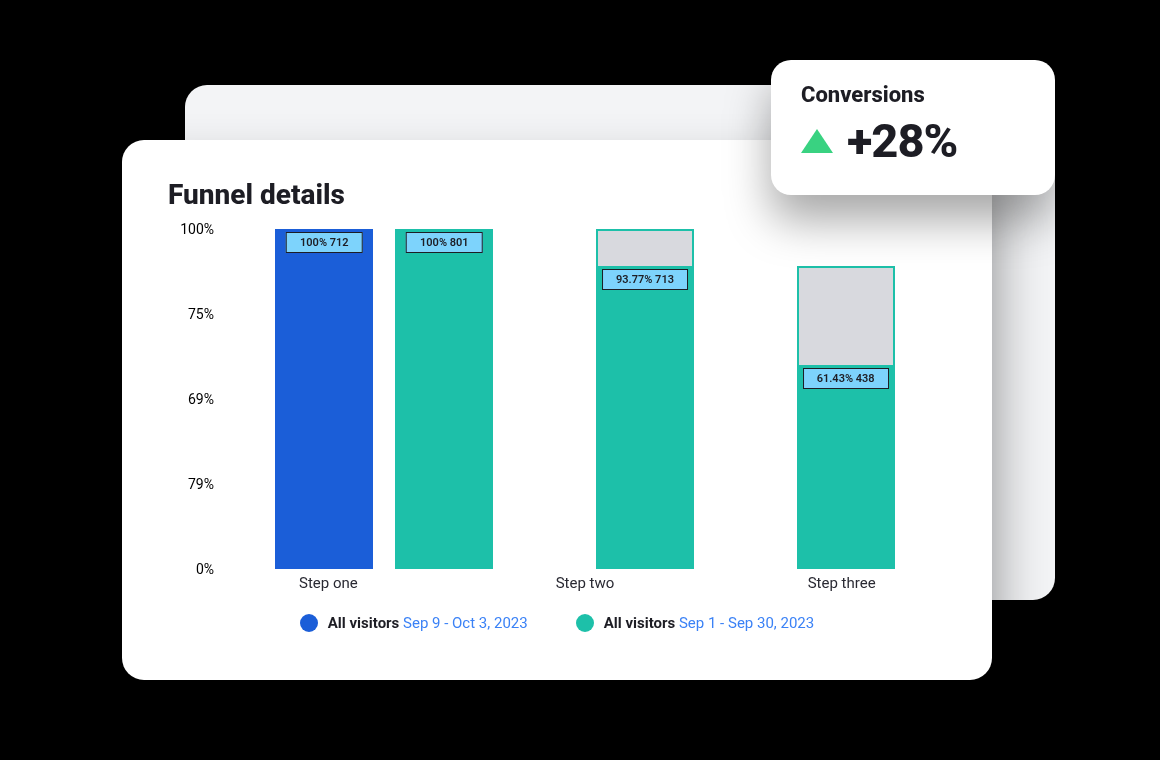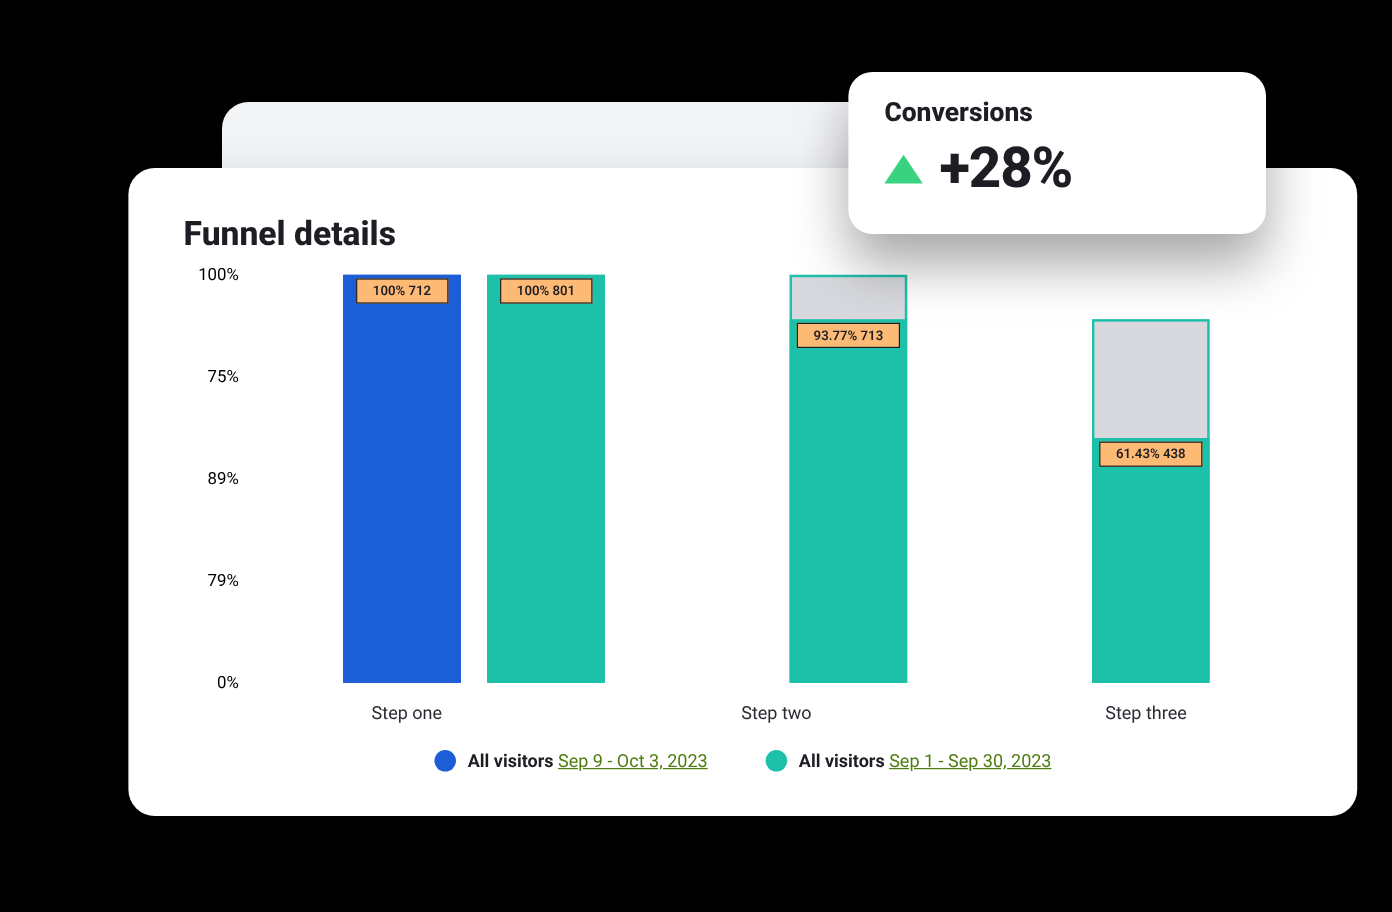--- a/index.html
+++ b/index.html
@@ -26,31 +26,31 @@
   .back-card{
     position:absolute;
     top:85px; left:185px;
     width:870px; height:515px;
     background:#f3f4f6;
     border-radius:22px;
     box-shadow:0 30px 50px rgba(0,0,0,.35);
   }
   .front-card{
     position:absolute;
-    top:140px; left:107px;
-    width:1024px; height:540px;
+    top:140px; left:122px;
+    width:870px; height:540px;
     background:#fff;
     border-radius:22px;
     box-shadow:0 35px 55px rgba(0,0,0,.45);
     padding:38px 46px 28px 46px;
   }
   .badge{
     position:absolute;
     top:60px; right:105px;
-    width:348px; height:135px;
+    width:284px; height:135px;
     background:#fff;
     border-radius:20px;
     box-shadow:0 25px 45px rgba(0,0,0,.35);
     padding:22px 30px;
     z-index:5;
   }
   .badge-title{
     font-size:22px;
     font-weight:800;
   }
@@ -126,69 +126,69 @@
   }
   .fill{
     position:absolute;
     left:0;right:0;bottom:0;
     background:currentColor;
   }
   .data-label{
     position:absolute;
     left:50%;
     transform:translate(-50%,0);
-    background:#fdba74;
+    background:#7dd3fc;
     border:1px solid currentColor;
     font-size:11px;
     font-weight:600;
     padding:3px 13px;
     white-space:nowrap;
     color:var(--ink);
     z-index:2;
   }
   .xaxis{
     display:flex;
     margin-left:56px;
-    margin-top:16px;
+    margin-top:5px;
     gap:48px;
   }
   .xlabel{
     flex:1;
     text-align:center;
     font-size:15px;
     color:#2a2a33;
   }
   .legend{
     display:flex;
     justify-content:center;
     gap:48px;
     margin-top:22px;
     font-size:15px;
   }
   .legend-item{ display:flex; align-items:center; gap:10px; }
   .swatch{ width:18px;height:18px;border-radius:50%; }
   .swatch.blue{ background:var(--blue); }
   .swatch.teal{ background:var(--teal); }
   .legend-name{ font-weight:700; }
-  .legend-range{ font-weight:400; color:#4d7c0f;text-decoration:underline; }
+  .legend-range{ font-weight:400; color:#3b82f6; }
 </style>
 </head>
 <body>
 
 <div class="stage">
   <div class="back-card"></div>
 
   <div class="front-card">
     <h2 class="chart-title">Funnel details</h2>
 
     <div class="chart">
       <div class="yaxis" id="yaxis">
           <div class="ytick" style="bottom: 100%; transform: translateY(50%);">100%</div>
           <div class="ytick" style="bottom: 75%; transform: translateY(50%);">75%</div>
-          <div class="ytick" style="bottom: 50%; transform: translateY(50%);">89%</div>
+          <div class="ytick" style="bottom: 50%; transform: translateY(50%);">69%</div>
           <div class="ytick" style="bottom: 25%; transform: translateY(50%);">79%</div>
           <div class="ytick" style="bottom: 0%; transform: translateY(50%);">0%</div>
         </div>
       <div class="plot">
         <div class="groups" id="groups">
             <div class="group">
               <div class="bar-wrap" style="height: 340px; color: rgb(27, 94, 216);">
                 <div class="outline" style="height: 100%;"></div>
                 <div class="fill" style="height: 100%;"></div>
                 <div class="data-label" style="bottom: calc(100% - 24px);">100%   712</div>

